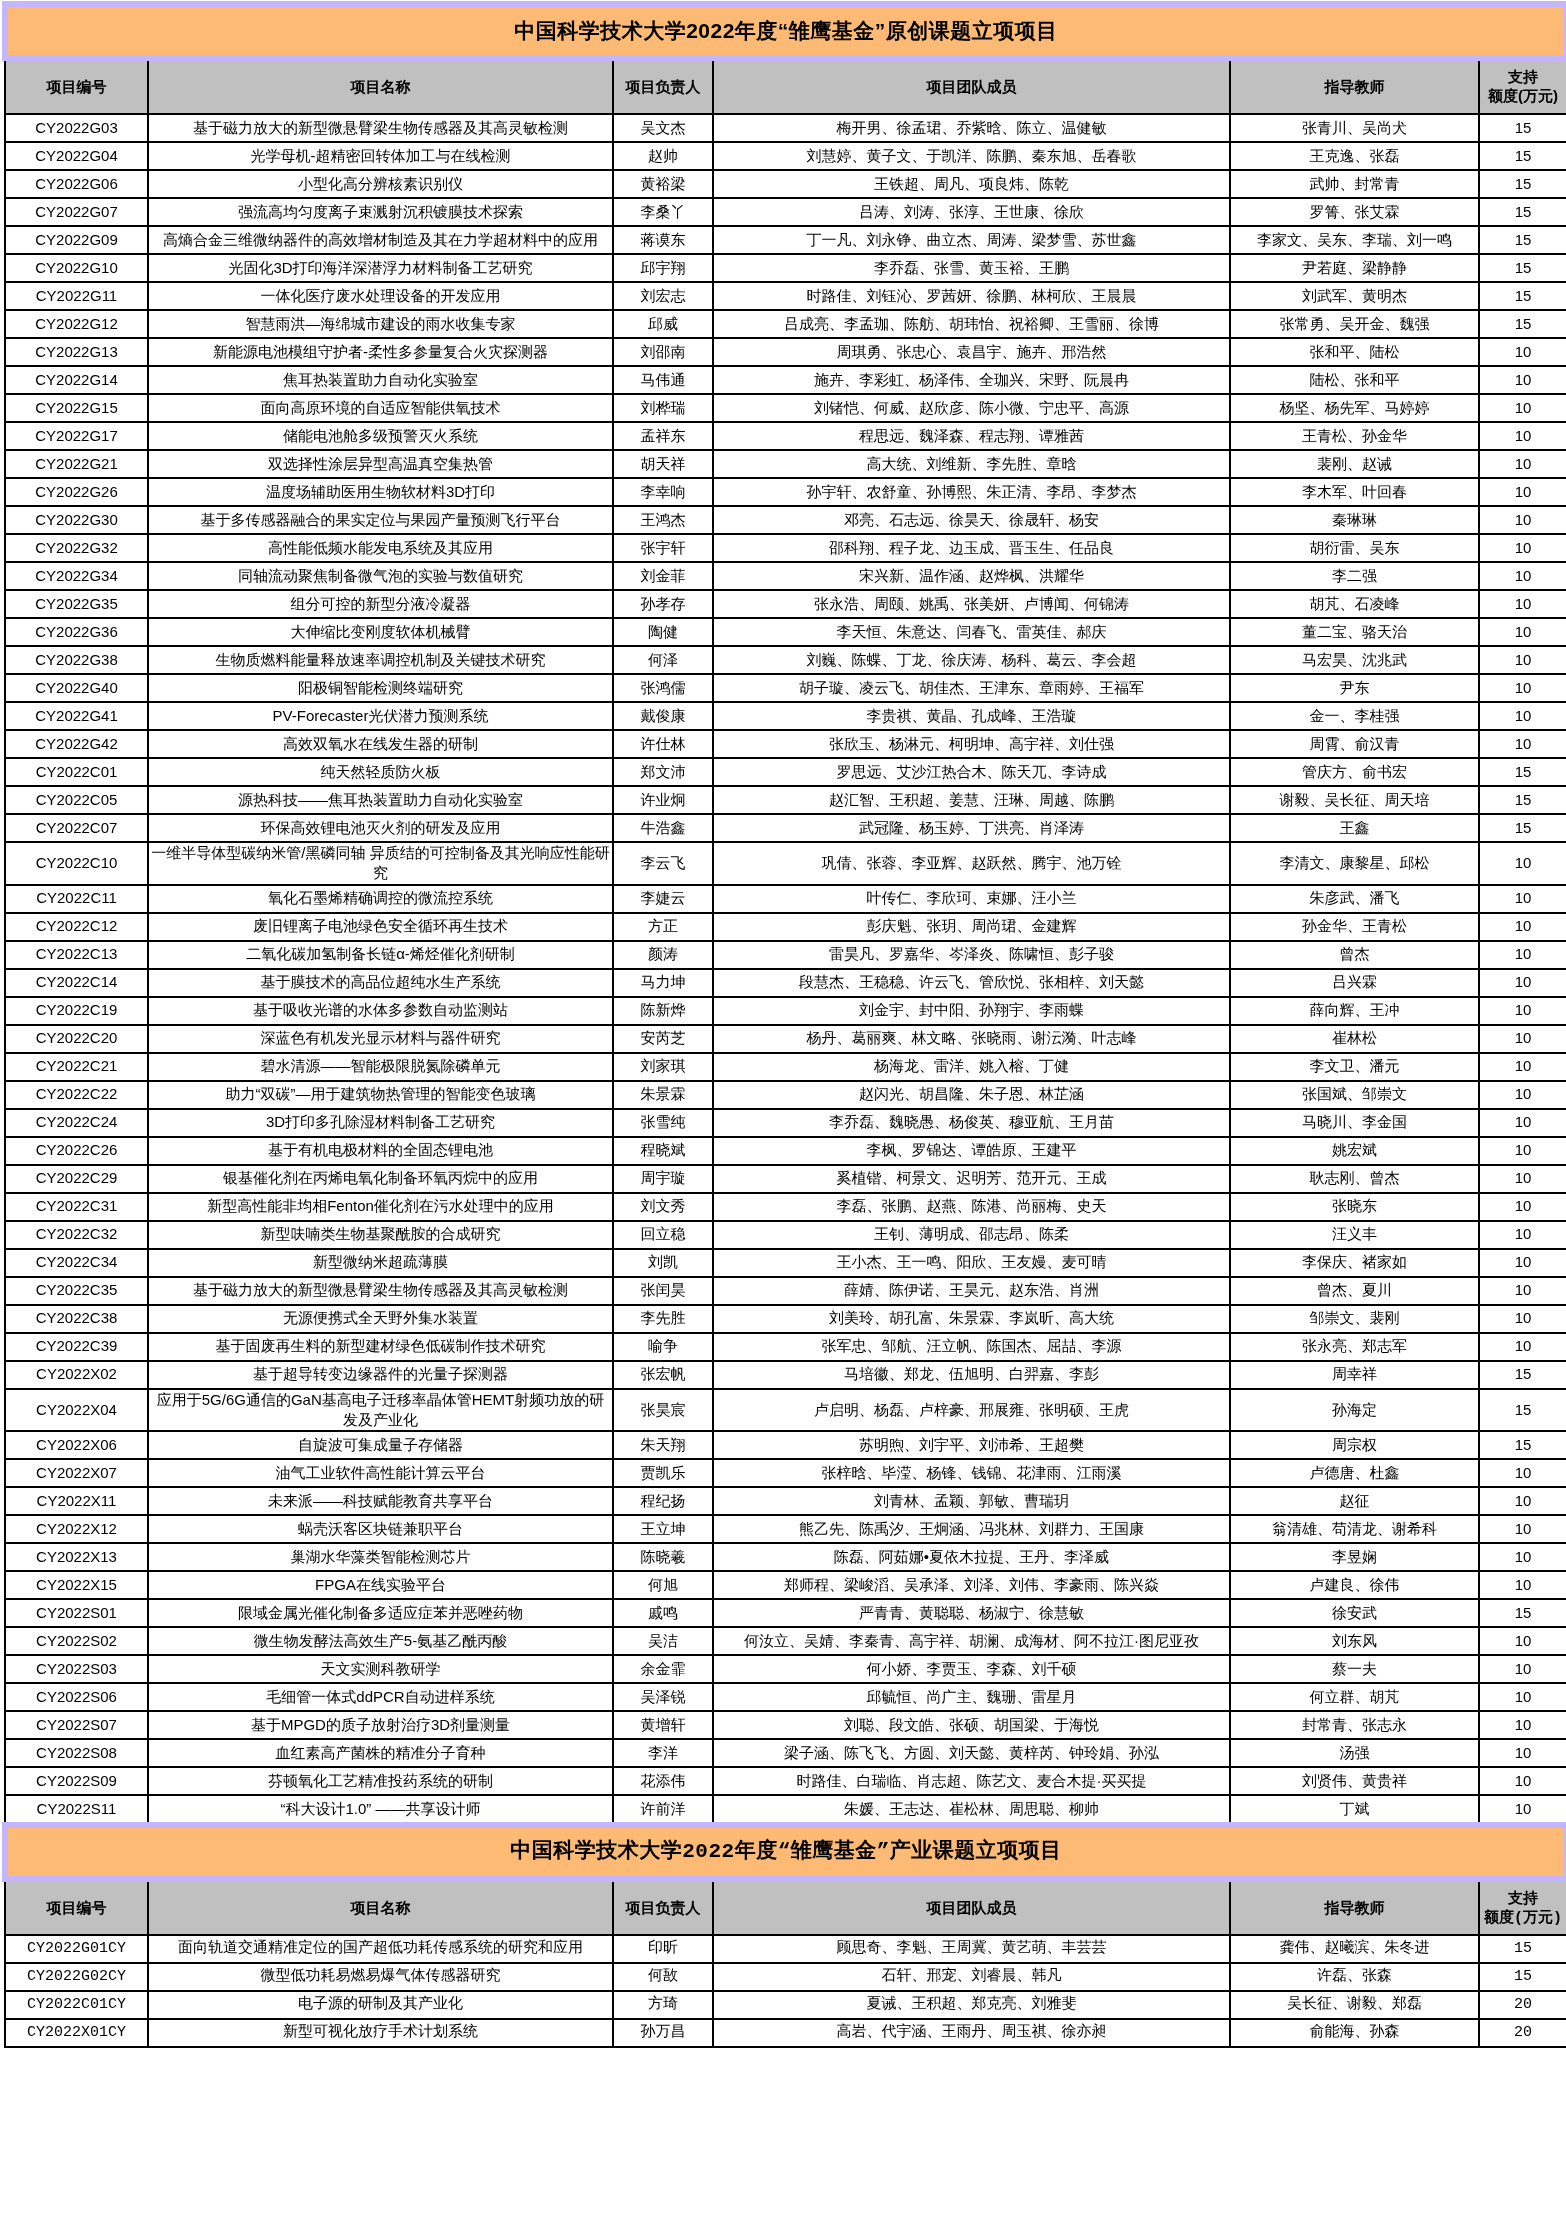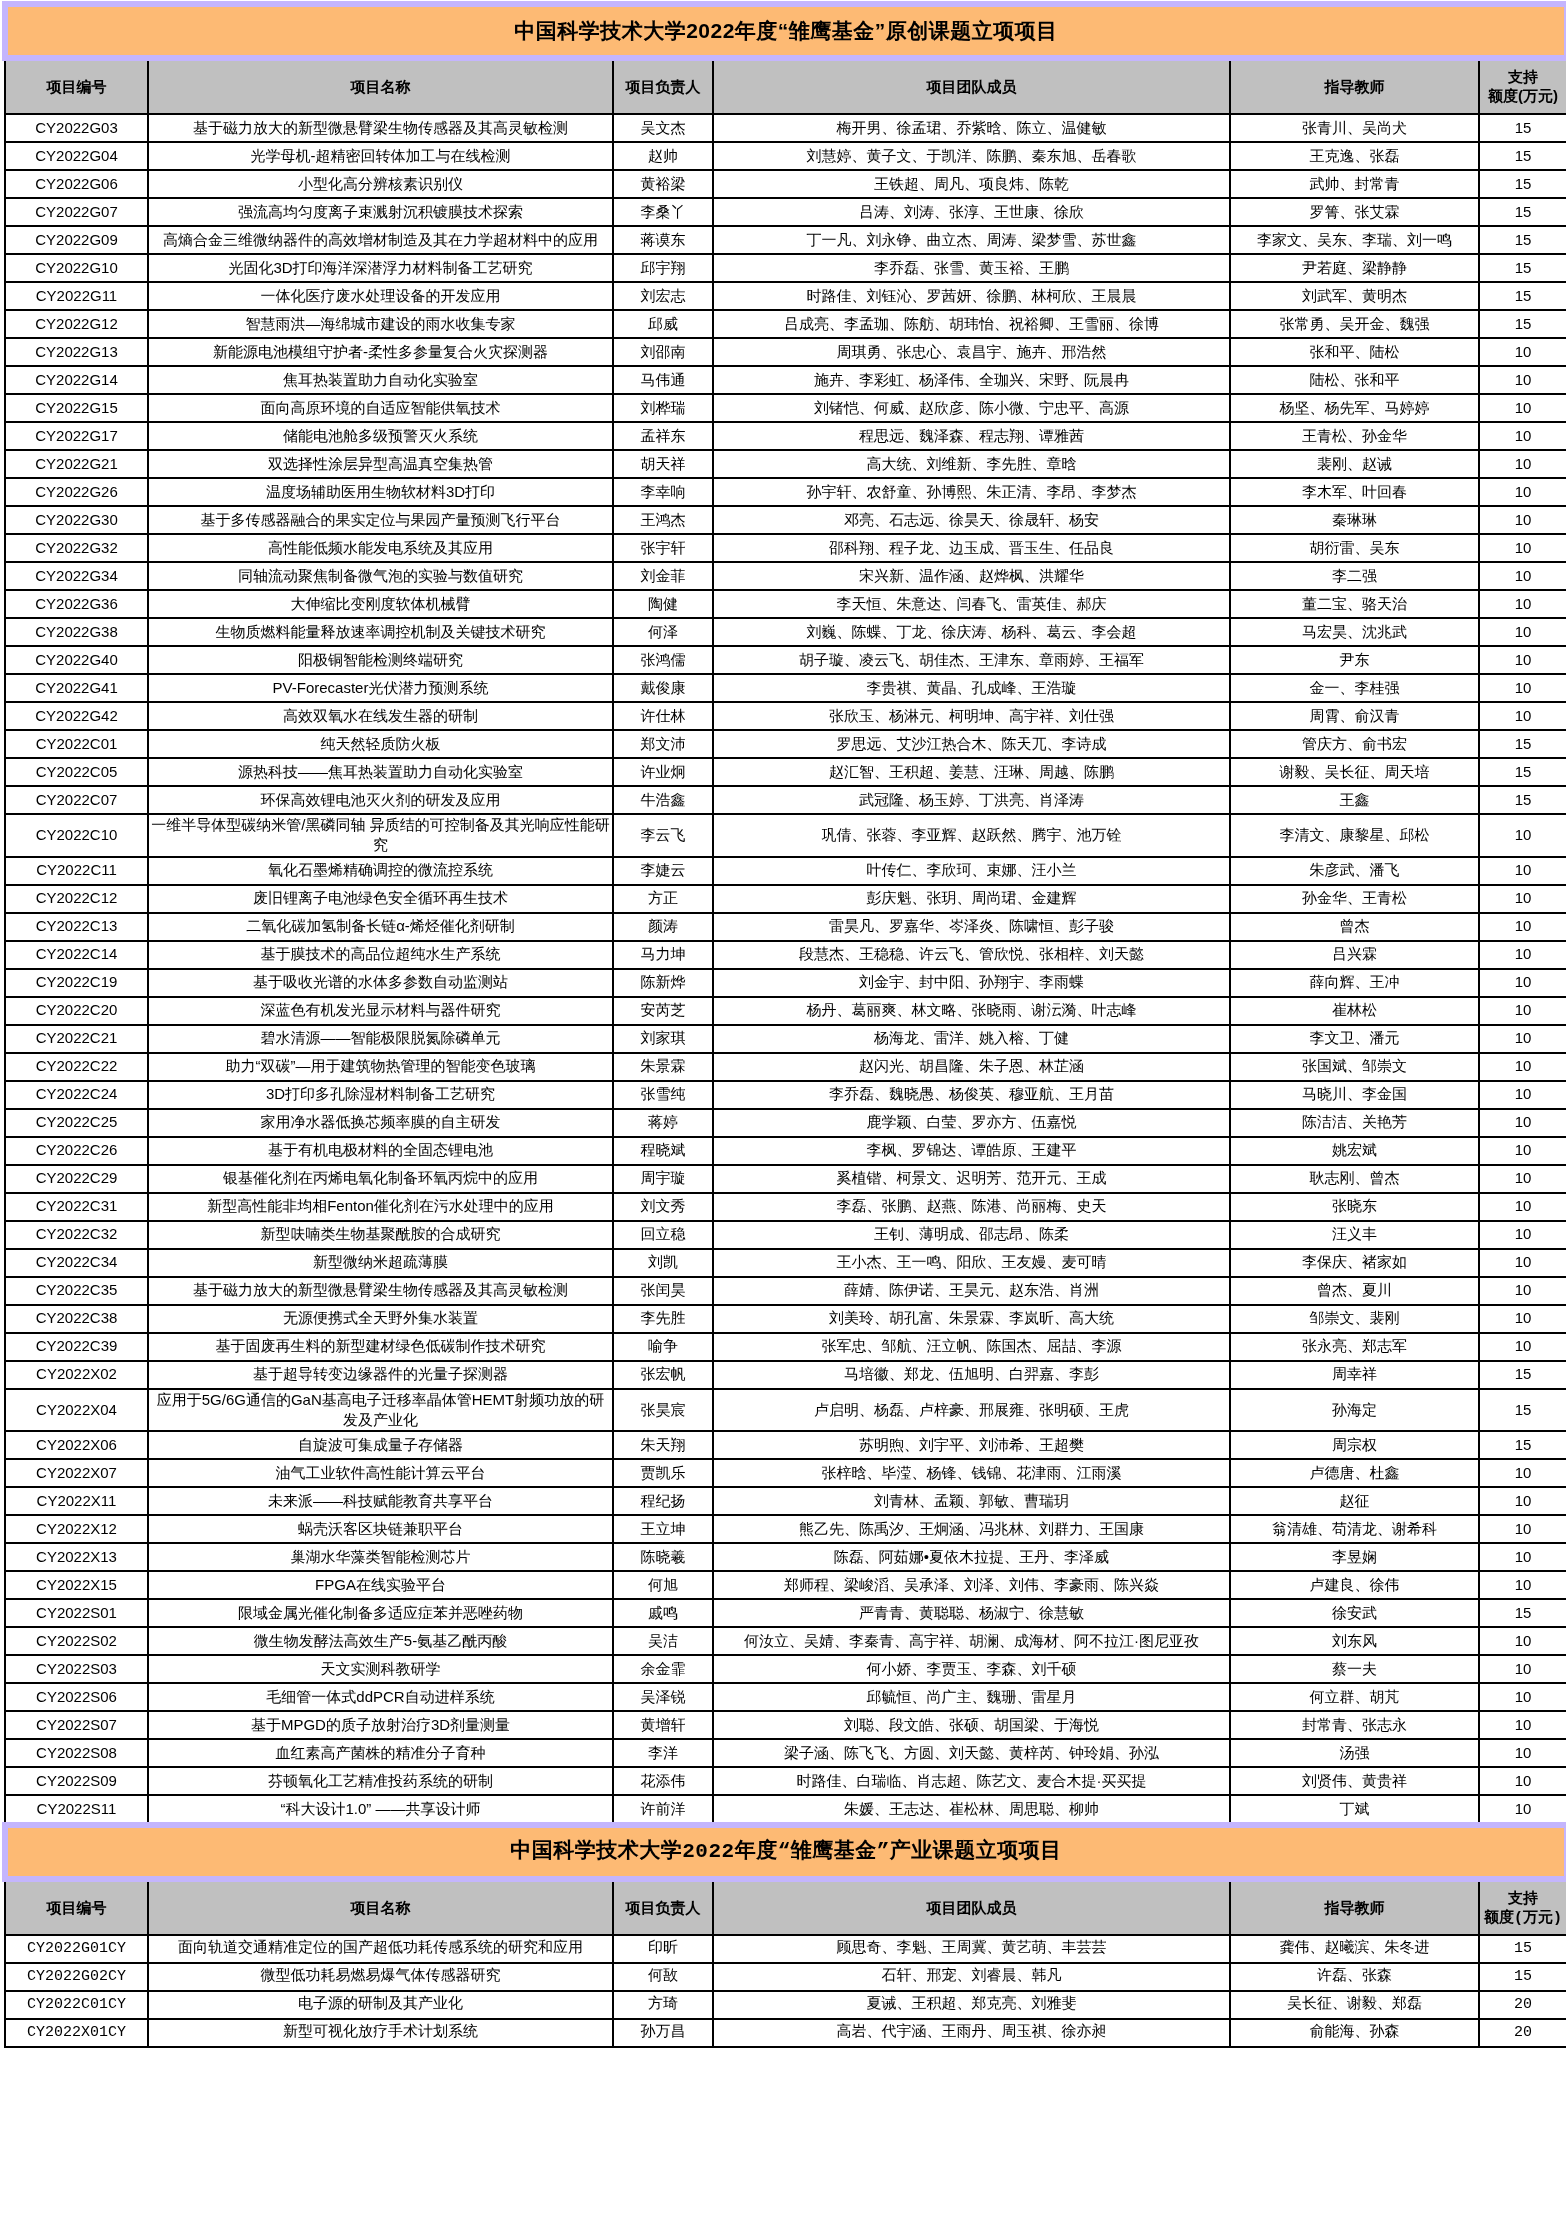--- a/index.html
+++ b/index.html
@@ -183,20 +183,28 @@
         </tr>
         <tr>
           <td class="cell-id">CY2022G34</td>
           <td class="cell-name">同轴流动聚焦制备微气泡的实验与数值研究</td>
           <td class="cell-leader">刘金菲</td>
           <td class="cell-team">宋兴新、温作涵、赵烨枫、洪耀华</td>
           <td class="cell-advisors">李二强</td>
           <td class="cell-amount">10</td>
         </tr>
         <tr>
+          <td class="cell-id">CY2022G35</td>
+          <td class="cell-name">组分可控的新型分液冷凝器</td>
+          <td class="cell-leader">孙孝存</td>
+          <td class="cell-team">张永浩、周颐、姚禹、张美妍、卢博闻、何锦涛</td>
+          <td class="cell-advisors">胡芃、石凌峰</td>
+          <td class="cell-amount">10</td>
+        </tr>
+        <tr>
           <td class="cell-id">CY2022G36</td>
           <td class="cell-name">大伸缩比变刚度软体机械臂</td>
           <td class="cell-leader">陶健</td>
           <td class="cell-team">李天恒、朱意达、闫春飞、雷英佳、郝庆</td>
           <td class="cell-advisors">董二宝、骆天治</td>
           <td class="cell-amount">10</td>
         </tr>
         <tr>
           <td class="cell-id">CY2022G38</td>
           <td class="cell-name">生物质燃料能量释放速率调控机制及关键技术研究</td>
@@ -324,28 +332,20 @@
           <td class="cell-team">赵闪光、胡昌隆、朱子恩、林芷涵</td>
           <td class="cell-advisors">张国斌、邹崇文</td>
           <td class="cell-amount">10</td>
         </tr>
         <tr>
           <td class="cell-id">CY2022C24</td>
           <td class="cell-name">3D打印多孔除湿材料制备工艺研究</td>
           <td class="cell-leader">张雪纯</td>
           <td class="cell-team">李乔磊、魏晓愚、杨俊英、穆亚航、王月苗</td>
           <td class="cell-advisors">马晓川、李金国</td>
-          <td class="cell-amount">10</td>
-        </tr>
-        <tr>
-          <td class="cell-id">CY2022C25</td>
-          <td class="cell-name">家用净水器低换芯频率膜的自主研发</td>
-          <td class="cell-leader">蒋婷</td>
-          <td class="cell-team">鹿学颖、白莹、罗亦方、伍嘉悦</td>
-          <td class="cell-advisors">陈洁洁、关艳芳</td>
           <td class="cell-amount">10</td>
         </tr>
         <tr>
           <td class="cell-id">CY2022C26</td>
           <td class="cell-name">基于有机电极材料的全固态锂电池</td>
           <td class="cell-leader">程晓斌</td>
           <td class="cell-team">李枫、罗锦达、谭皓原、王建平</td>
           <td class="cell-advisors">姚宏斌</td>
           <td class="cell-amount">10</td>
         </tr>

